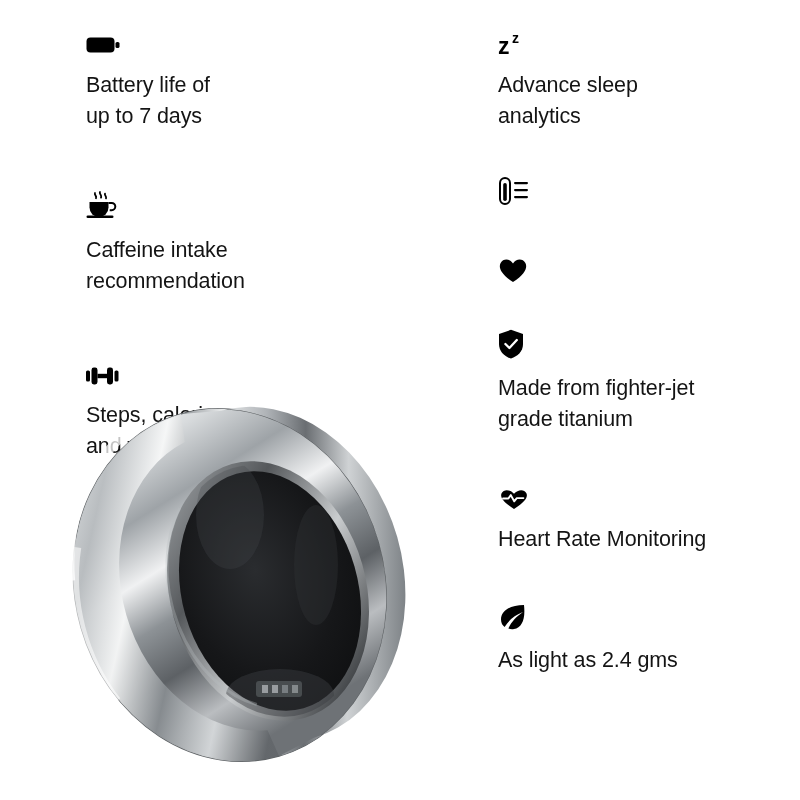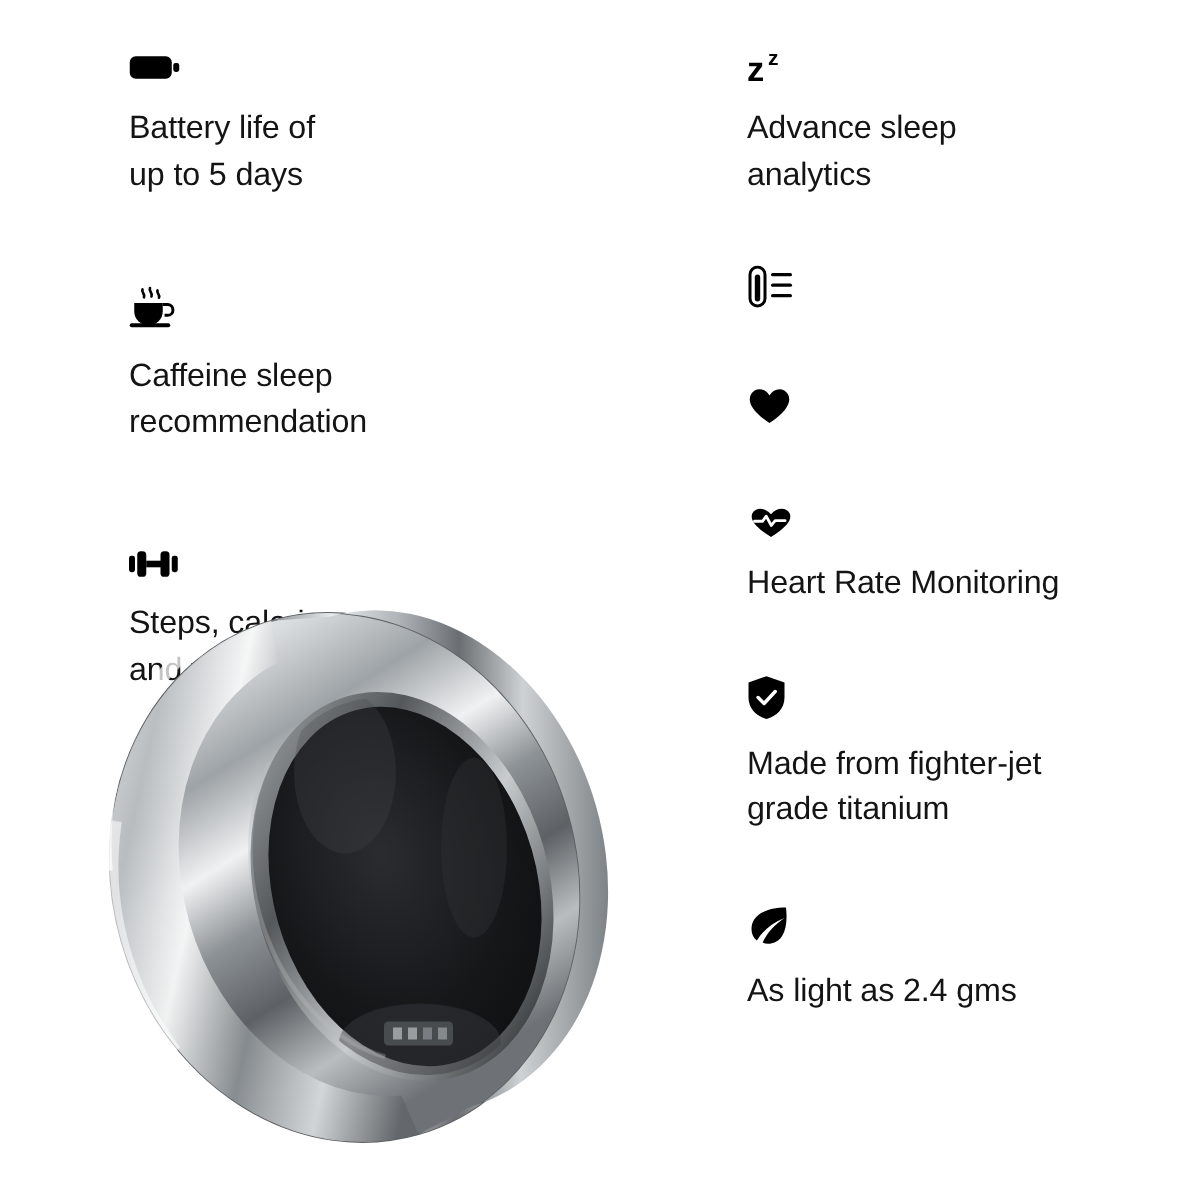--- a/index.html
+++ b/index.html
@@ -66,35 +66,35 @@
   <div class="col col-left">
 
     <div class="feature">
       <div class="feature-icon">
         <svg width="34" height="20" viewBox="0 0 34 20" aria-hidden="true">
           <rect x="0.5" y="1.5" width="28" height="15" rx="4" ry="4" fill="#000"></rect>
           <rect x="29.5" y="6" width="4" height="6" rx="1.6" ry="1.6" fill="#000"></rect>
         </svg>
       </div>
       <div class="feature-text">Battery life of
-up to 5 days</div>
+up to 7 days</div>
     </div>
 
     <div class="feature">
       <div class="feature-icon">
         <svg width="32" height="30" viewBox="0 0 32 30" aria-hidden="true">
           <path d="M9 2 C8 4.2 11 4.6 10 7.2" stroke="#000" stroke-width="1.8" fill="none" stroke-linecap="round"></path>
           <path d="M14 1 C13 3.4 16 3.8 15 6.6" stroke="#000" stroke-width="1.8" fill="none" stroke-linecap="round"></path>
           <path d="M19 2.6 C18.2 4.6 20.8 5 20 7.4" stroke="#000" stroke-width="1.8" fill="none" stroke-linecap="round"></path>
           <path d="M3.5 11 h19 v5.5 a9.5 9.5 0 0 1 -19 0 z" fill="#000"></path>
           <path d="M22.5 12 h3.2 a3.6 3.6 0 0 1 0 7.2 h-2" stroke="#000" stroke-width="2" fill="none"></path>
           <rect x="0.5" y="24.5" width="27" height="2.6" rx="1.3" fill="#000"></rect>
         </svg>
       </div>
-      <div class="feature-text">Caffeine sleep
+      <div class="feature-text">Caffeine intake
 recommendation</div>
     </div>
 
     <div class="feature">
       <div class="feature-icon">
         <svg width="34" height="20" viewBox="0 0 34 20" aria-hidden="true">
           <rect x="0" y="4.5" width="4" height="11" rx="1.6" fill="#000"></rect>
           <rect x="5.5" y="1.5" width="6" height="17" rx="2.4" fill="#000"></rect>
           <rect x="11.5" y="7.8" width="10" height="4.4" fill="#000"></rect>
           <rect x="21" y="1.5" width="6" height="17" rx="2.4" fill="#000"></rect>
@@ -135,37 +135,37 @@
     <div class="feature">
       <div class="feature-icon">
         <svg width="30" height="26" viewBox="0 0 30 26" aria-hidden="true">
           <path d="M15 25 C2 16.5 0.5 10 2.6 6 C5.2 1.2 12 1.4 15 6.6 C18 1.4 24.8 1.2 27.4 6 C29.5 10 28 16.5 15 25 Z" fill="#000"></path>
         </svg>
       </div>
     </div>
 
     <div class="feature">
       <div class="feature-icon">
+        <svg width="26" height="30" viewBox="0 0 26 30" aria-hidden="true">
+          <path d="M13 0.8 L25 5 V15 C25 22.5 19.6 27.4 13 29.4 C6.4 27.4 1 22.5 1 15 V5 Z" fill="#000"></path>
+          <path d="M7.4 15 l4 4 l7.4 -8" stroke="#fff" stroke-width="2.3" fill="none" stroke-linecap="round" stroke-linejoin="round"></path>
+        </svg>
+      </div>
+      <div class="feature-text">Made from fighter-jet
+grade titanium</div>
+    </div>
+
+    <div class="feature">
+      <div class="feature-icon">
         <svg width="32" height="22" viewBox="0 0 32 22" aria-hidden="true">
           <path d="M16 21 C4 13.5 2 8.5 3.6 5.2 C5.8 1 12 1.2 16 5.8 C20 1.2 26.2 1 28.4 5.2 C30 8.5 28 13.5 16 21 Z" fill="#000"></path>
           <path d="M5 10.5 h5.4 l2.4 -3.4 l3.4 6.2 l2.6 -3.2 h6.6" stroke="#fff" stroke-width="1.9" fill="none" stroke-linecap="round" stroke-linejoin="round"></path>
         </svg>
       </div>
       <div class="feature-text">Heart Rate Monitoring</div>
-    </div>
-
-    <div class="feature">
-      <div class="feature-icon">
-        <svg width="26" height="30" viewBox="0 0 26 30" aria-hidden="true">
-          <path d="M13 0.8 L25 5 V15 C25 22.5 19.6 27.4 13 29.4 C6.4 27.4 1 22.5 1 15 V5 Z" fill="#000"></path>
-          <path d="M7.4 15 l4 4 l7.4 -8" stroke="#fff" stroke-width="2.3" fill="none" stroke-linecap="round" stroke-linejoin="round"></path>
-        </svg>
-      </div>
-      <div class="feature-text">Made from fighter-jet
-grade titanium</div>
     </div>
 
     <div class="feature">
       <div class="feature-icon">
         <svg width="30" height="28" viewBox="0 0 30 28" aria-hidden="true">
           <path d="M26 2 C12 2 3 7.5 3 16.5 C3 19.8 4.4 22.4 6.6 24 C11 17 17 12 25 9 C18.6 13.4 13.4 18.6 10.4 25.4 C12 26.2 14 26.4 16 26 C24 24.6 27.6 16 26 2 Z" fill="#000"></path>
         </svg>
       </div>
       <div class="feature-text">As light as 2.4 gms</div>
     </div>

